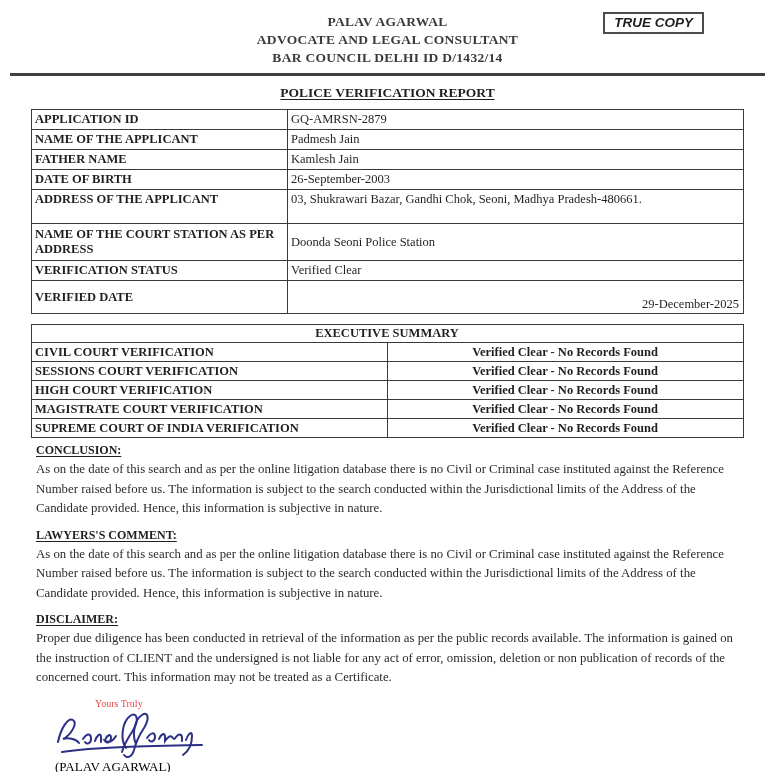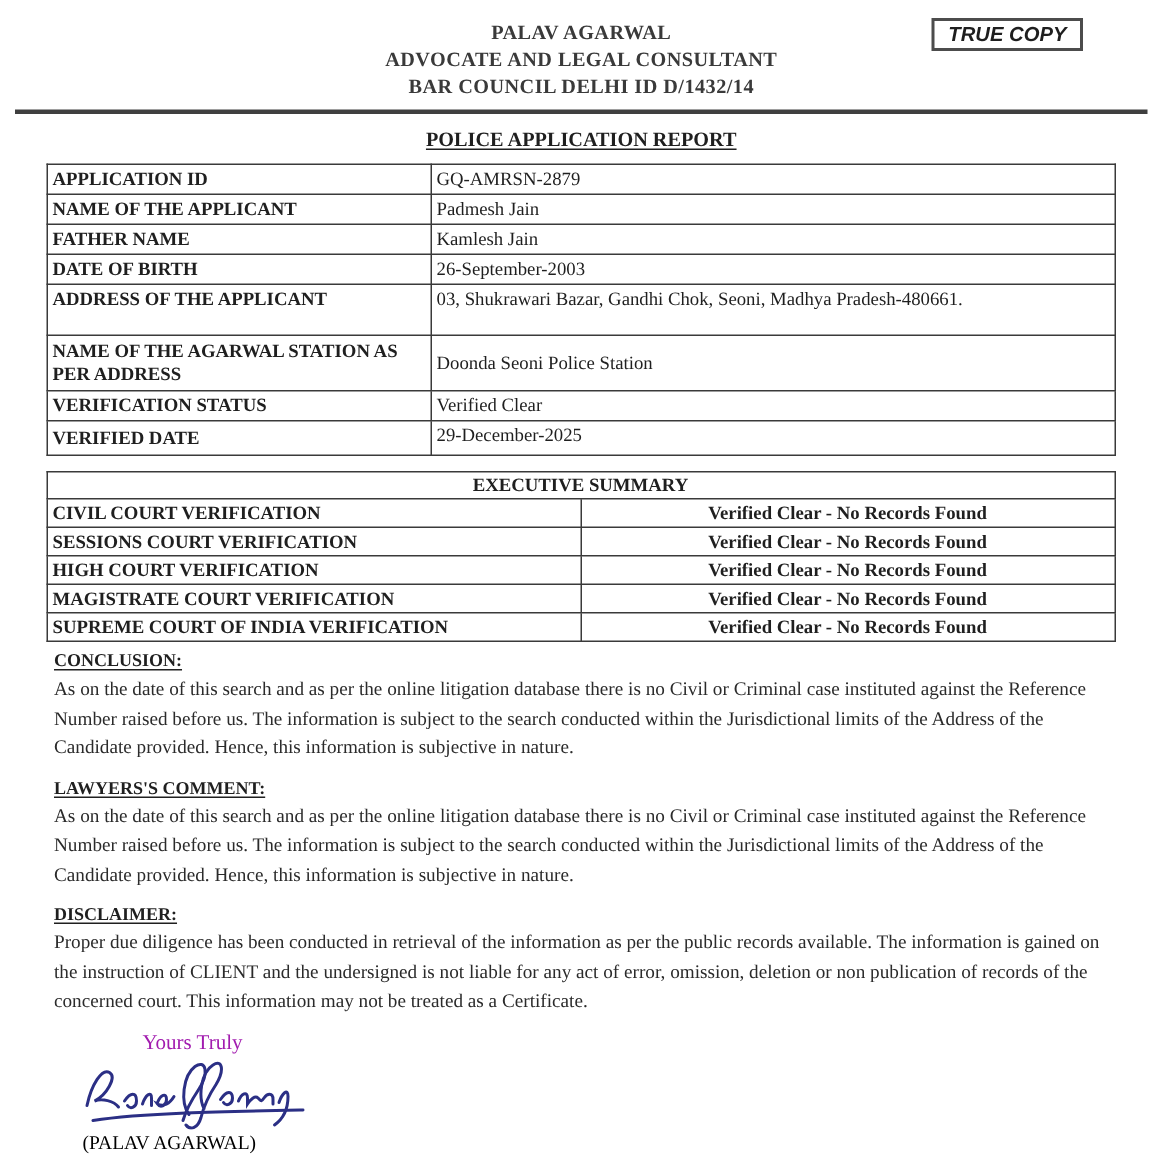--- a/index.html
+++ b/index.html
@@ -17,21 +17,21 @@
   .doc-header .hline {
     font-weight: bold;
     font-size: 13.5px;
     line-height: 18px;
     color: #3a3a3a;
     letter-spacing: 0.3px;
   }
   .stamp {
     position: absolute;
     top: 12px;
-    right: 53px;
+    right: 71px;
     border: 2px solid #4c4c4c;
     padding: 1px 9px 2px;
     font-family: "Liberation Sans", sans-serif;
     font-style: italic;
     font-weight: bold;
     font-size: 13.5px;
     color: #1e1e1e;
     background: #fff;
   }
   .rule { height: 3px; background: #3f3f3f; margin: 6px 10px 0; }
@@ -59,21 +59,21 @@
     overflow: hidden;
     white-space: nowrap;
   }
   td.lbl { width: 256px; font-weight: bold; }
   td.val { font-weight: normal; }
   tr.h20 td { height: 20px; }
   tr.h34 td { height: 34px; vertical-align: top; padding-top: 2px; }
   tr.h37 td { height: 37px; }
   tr.h37 td.lbl { white-space: normal; line-height: 15px; }
   tr.h23 td { height: 23px; }
-  tr.h23 td.val { vertical-align: top; padding-top: 2px; }
+  tr.h23 td.val { vertical-align: top; padding-top: 16px; text-align: right; }
   table.grid.summary { margin-top: 10px; }
   th.summary-head {
     text-align: center;
     font-weight: bold;
     height: 18px;
     padding: 0;
     font-size: 12.8px;
   }
   tr.srow td { height: 19px; font-weight: bold; }
   tr.srow td.val { text-align: center; }
@@ -87,21 +87,21 @@
     text-underline-offset: 2px;
     color: #1f1f1f;
     margin-bottom: 2px;
   }
   .section .sec-body {
     font-size: 12.8px;
     line-height: 19.5px;
     color: #2b2b2b;
   }
   
-  .closing { margin: 10px 0 0 95px; font-size: 14px; color: #a21caf; }
+  .closing { margin: 10px 0 0 95px; font-size: 10px; color: #ef4444; }
   .sig-wrap { margin: 3px 0 0 50px; height: 46px; }
   .signatory { margin: 1px 0 0 55px; font-size: 13px; color: #000000; }
   .bar-blue {
     margin: 2px 0 0 36px;
     font-family: "DejaVu Serif", serif;
     font-size: 15px;
     font-weight: bold;
     letter-spacing: 0.3px;
   }
 </style>
@@ -112,21 +112,21 @@
 
   <div class="doc-header">
     <div class="hline">PALAV AGARWAL</div>
     <div class="hline">ADVOCATE AND LEGAL CONSULTANT</div>
     <div class="hline">BAR COUNCIL DELHI ID D/1432/14</div>
     <div class="stamp">TRUE COPY</div>
   </div>
 
   <div class="rule"></div>
 
-  <div class="report-title">POLICE APPLICATION REPORT</div>
+  <div class="report-title">POLICE VERIFICATION REPORT</div>
 
   <table class="grid">
     <tbody>
       <tr class="h20">
         <td class="lbl">APPLICATION ID</td>
         <td class="val">GQ-AMRSN-2879</td>
       </tr>
       <tr class="h20">
         <td class="lbl">NAME OF THE APPLICANT</td>
         <td class="val">Padmesh Jain</td>
@@ -137,21 +137,21 @@
       </tr>
       <tr class="h20">
         <td class="lbl">DATE OF BIRTH</td>
         <td class="val">26-September-2003</td>
       </tr>
       <tr class="h34">
         <td class="lbl">ADDRESS OF THE APPLICANT</td>
         <td class="val">03, Shukrawari Bazar, Gandhi Chok, Seoni, Madhya Pradesh-480661.</td>
       </tr>
       <tr class="h37">
-        <td class="lbl">NAME OF THE AGARWAL STATION AS PER ADDRESS</td>
+        <td class="lbl">NAME OF THE COURT STATION AS PER ADDRESS</td>
         <td class="val">Doonda Seoni Police Station</td>
       </tr>
       <tr class="h20">
         <td class="lbl">VERIFICATION STATUS</td>
         <td class="val">Verified Clear</td>
       </tr>
       <tr class="h23">
         <td class="lbl">VERIFIED DATE</td>
         <td class="val">29-December-2025</td>
       </tr>

